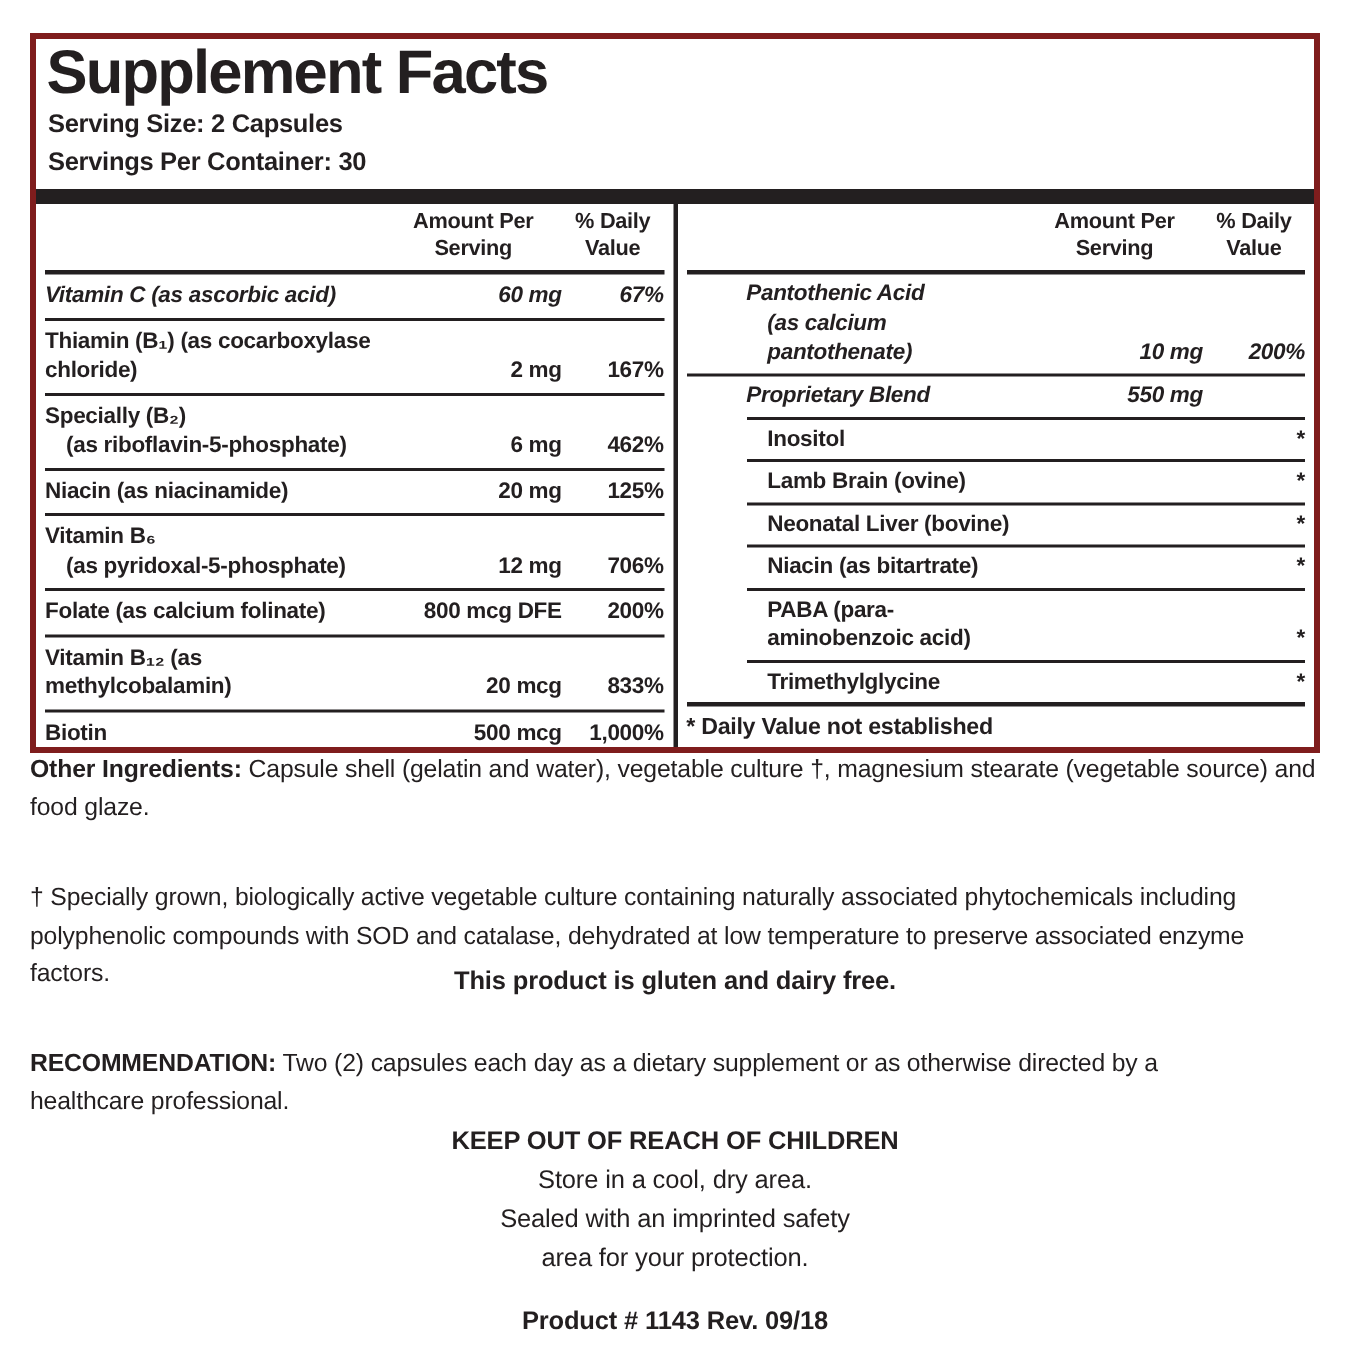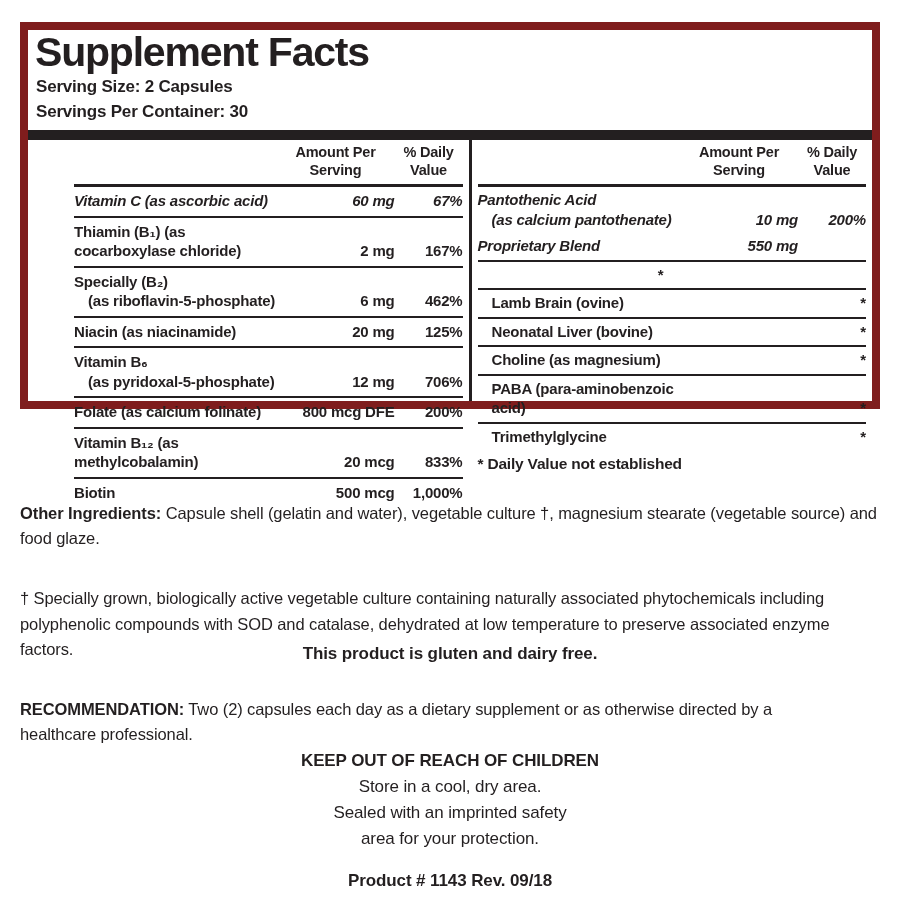--- a/index.html
+++ b/index.html
@@ -6,54 +6,54 @@
   body{
     width:900px;height:900px;position:relative;
     font-family:"Liberation Sans","DejaVu Sans",sans-serif;
     color:#231f20;
     -webkit-font-smoothing:antialiased;
   }
   .page{position:relative;width:900px;height:900px;overflow:hidden;}
 
   
   .facts-box{
-    position:absolute;left:20px;top:22px;width:860px;height:387px;
-    border:8px solid #7f1d1d;box-sizing:border-box;
+    position:absolute;left:20px;top:22px;width:860px;height:480px;
+    border:4px solid #7f1d1d;box-sizing:border-box;
     display:flex;flex-direction:column;
   }
   .panel-title{
     margin:1px 6px 0 7px;
     font-size:41px;font-weight:700;letter-spacing:-1.2px;line-height:1.04;
   }
   .serving-line{
     margin:1px 6px 0 8px;
     font-size:17px;font-weight:700;letter-spacing:-0.2px;line-height:1.45;
   }
   .thick-bar{height:10px;background:#231f20;margin-top:5px;}
   .thick-bar-row{height:10px;background:#231f20;margin:0;}
 
-  .columns{flex:1;min-height:0;display:flex;align-items:stretch;padding-left:40px;}
+  .columns{flex:1;min-height:0;display:flex;align-items:stretch;}
   .col{flex:1;min-width:0;padding:0 6px;display:flex;flex-direction:column;}
   .col-divider{width:3px;background:#231f20;}
 
   .thead{
     display:flex;justify-content:flex-end;align-items:flex-end;
     padding:4px 0 5px;border-bottom:3px solid #231f20;
     font-weight:700;font-size:14.5px;line-height:1.22;letter-spacing:-0.2px;
   }
   .hcell-amount{width:118px;text-align:center;}
   .hcell-dv{width:68px;text-align:center;}
 
   .trow{
     display:flex;align-items:flex-end;
     padding:4px 0 5px;border-top:2px solid #231f20;
     font-weight:700;font-size:15px;line-height:1.3;letter-spacing:-0.2px;
   }
   .trow.no-top{border-top:none;font-style:italic;}
-  .col-right .trow{padding:3px 0 4px;}
+  .col-right .trow{padding:3px 0 4px;margin-left:40px;}
   .tname{flex:1;min-width:0;}
   .tname.indent{padding-left:14px;}
   .tsub{display:block;padding-left:14px;}
   .tamount{width:118px;text-align:right;white-space:nowrap;}
   .tdv{width:68px;text-align:right;white-space:nowrap;}
   .footnote{
     padding:5px 0 4px;font-weight:700;font-size:15.5px;letter-spacing:-0.2px;
   }
 
   
@@ -137,35 +137,36 @@
             <div class="tamount">10 mg</div>
             <div class="tdv">200%</div>
           </div>
           <div class="thick-bar-row"></div>
           <div class="trow no-top">
             <div class="tname"><span>Proprietary Blend</span></div>
             <div class="tamount">550 mg</div>
             <div class="tdv"></div>
           </div>
           <div class="trow">
+            <div class="tname indent"><span>Inositol</span></div>
             <div class="tamount"></div>
             <div class="tdv">*</div>
           </div>
           <div class="trow">
             <div class="tname indent"><span>Lamb Brain (ovine)</span></div>
             <div class="tamount"></div>
             <div class="tdv">*</div>
           </div>
           <div class="trow">
             <div class="tname indent"><span>Neonatal Liver (bovine)</span></div>
             <div class="tamount"></div>
             <div class="tdv">*</div>
           </div>
           <div class="trow">
-            <div class="tname indent"><span>Choline (as magnesium)</span></div>
+            <div class="tname indent"><span>Niacin (as bitartrate)</span></div>
             <div class="tamount"></div>
             <div class="tdv">*</div>
           </div>
           <div class="trow">
             <div class="tname indent"><span>PABA (para-aminobenzoic acid)</span></div>
             <div class="tamount"></div>
             <div class="tdv">*</div>
           </div>
           <div class="trow">
             <div class="tname indent"><span>Trimethylglycine</span></div>

